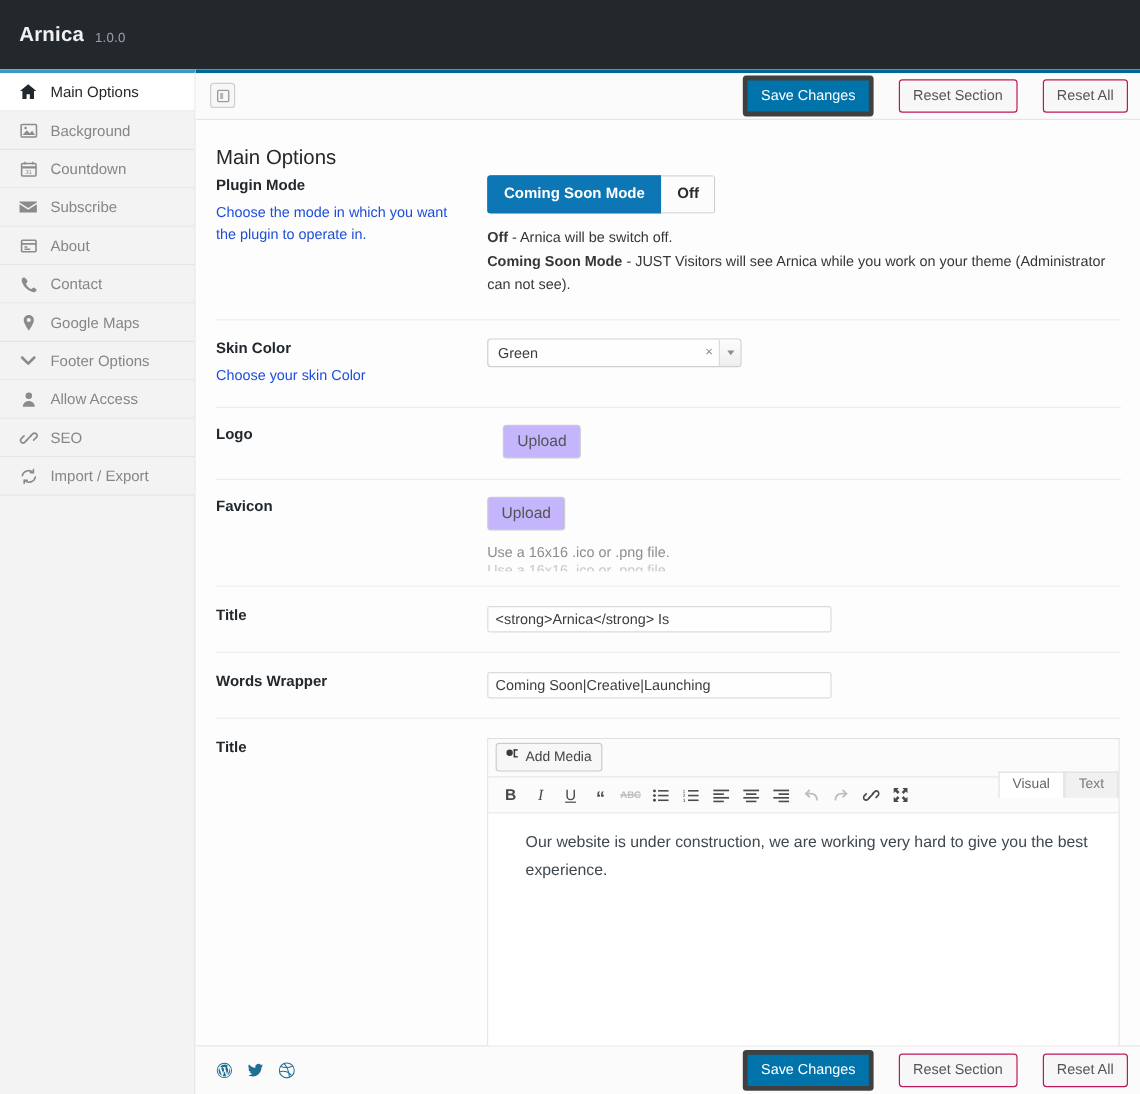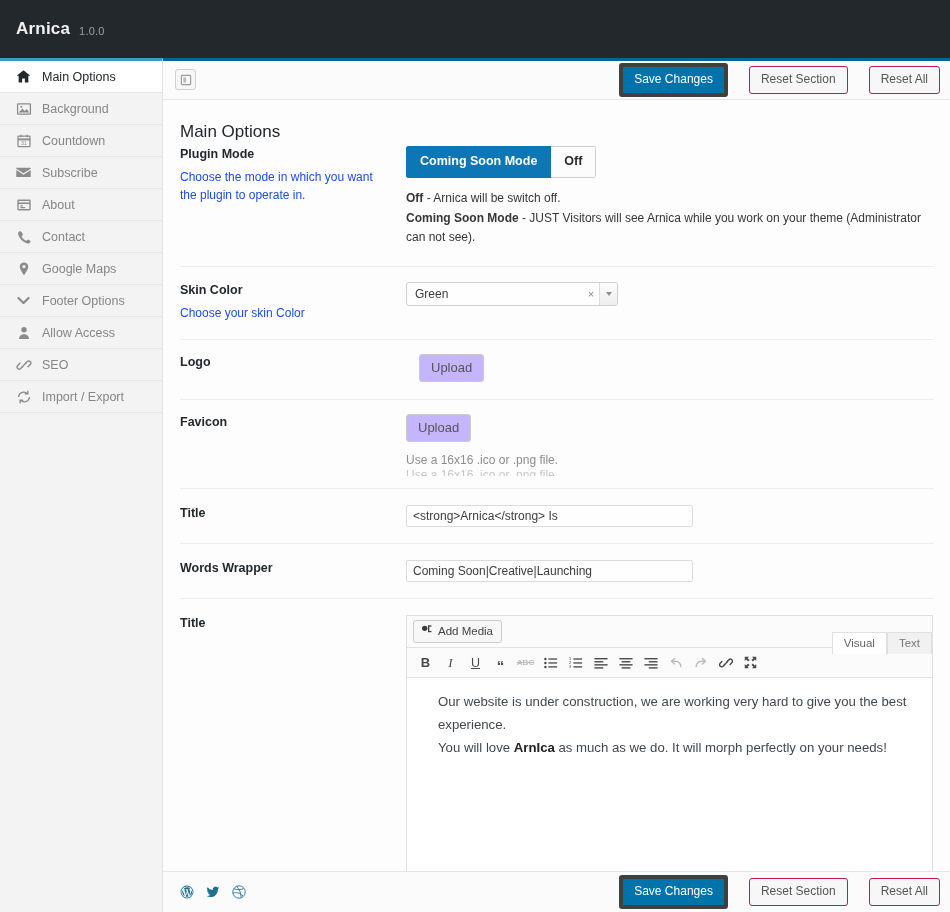--- a/index.html
+++ b/index.html
@@ -320,21 +320,21 @@
   .ed-tabs { margin-left: auto; display: flex; align-items: flex-end; }
   .ed-tab {
     font-size: 11.5px;
     color: #787878;
     padding: 4px 11px 5px;
     border: 1px solid #e0e0e0;
     border-bottom: none;
     background: #f1f1f1;
     cursor: pointer;
     position: relative;
-    top: 7px;
+    top: 18px;
   }
   .ed-tab.active { background: #ffffff; color: #666; }
 
   .ed-toolbar {
     display: flex;
     align-items: center;
     gap: 0px;
     padding: 5px 6px;
     background: #fbfbfb;
     border-bottom: 1px solid #e4e4e4;
@@ -712,21 +712,20 @@
                       <path d="M0.8 0.8h4.6L3.9 2.3 6 4.4 4.4 6 2.3 3.9 0.8 5.4z"></path>
                       <path d="M13.2 0.8v4.6l-1.5-1.5L9.6 6 8 4.4l2.1-2.1-1.5-1.5z"></path>
                       <path d="M0.8 13.2V8.6l1.5 1.5L4.4 8 6 9.6l-2.1 2.1 1.5 1.5z"></path>
                       <path d="M13.2 13.2H8.6l1.5-1.5L8 9.6 9.6 8l2.1 2.1 1.5-1.5z"></path>
                     </svg>
                 </div>
               </div>
 
               <div class="ed-body">
                 <div>Our website is under construction, we are working very hard to give you the best experience.</div>
-                <div><span>You will love </span><b>ArnIca</b><span> as much as we do. It will morph perfectly on your needs!</span></div>
               </div>
 
             </div>
           </div>
         </div>
 
       </div>
 
       <div class="footer">
         <div class="social">

